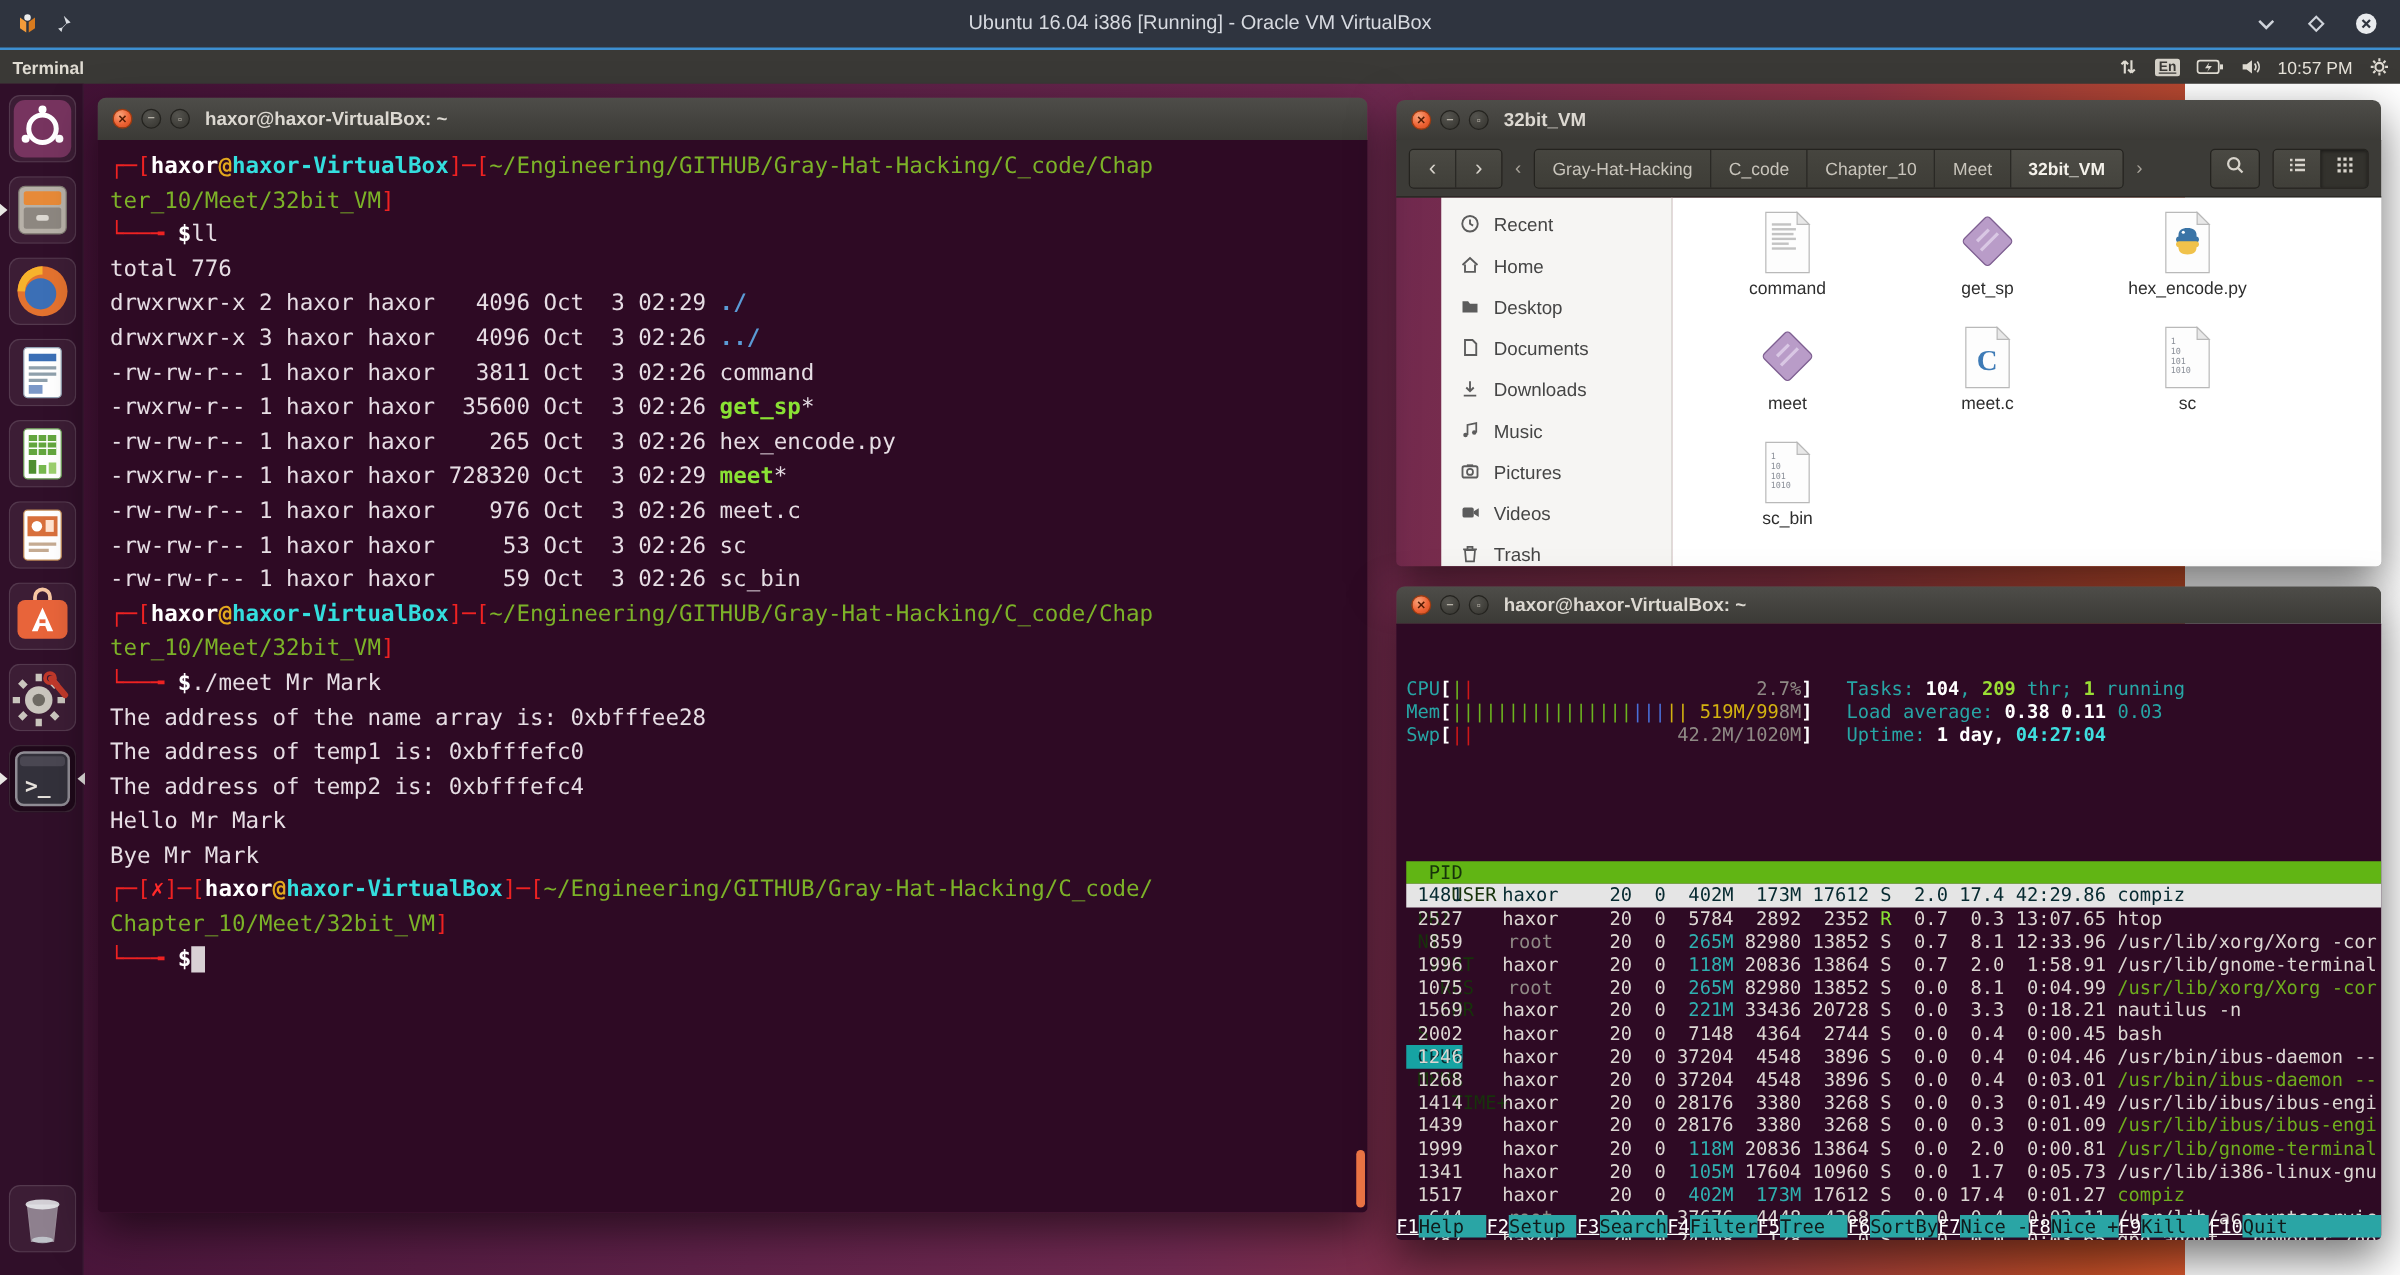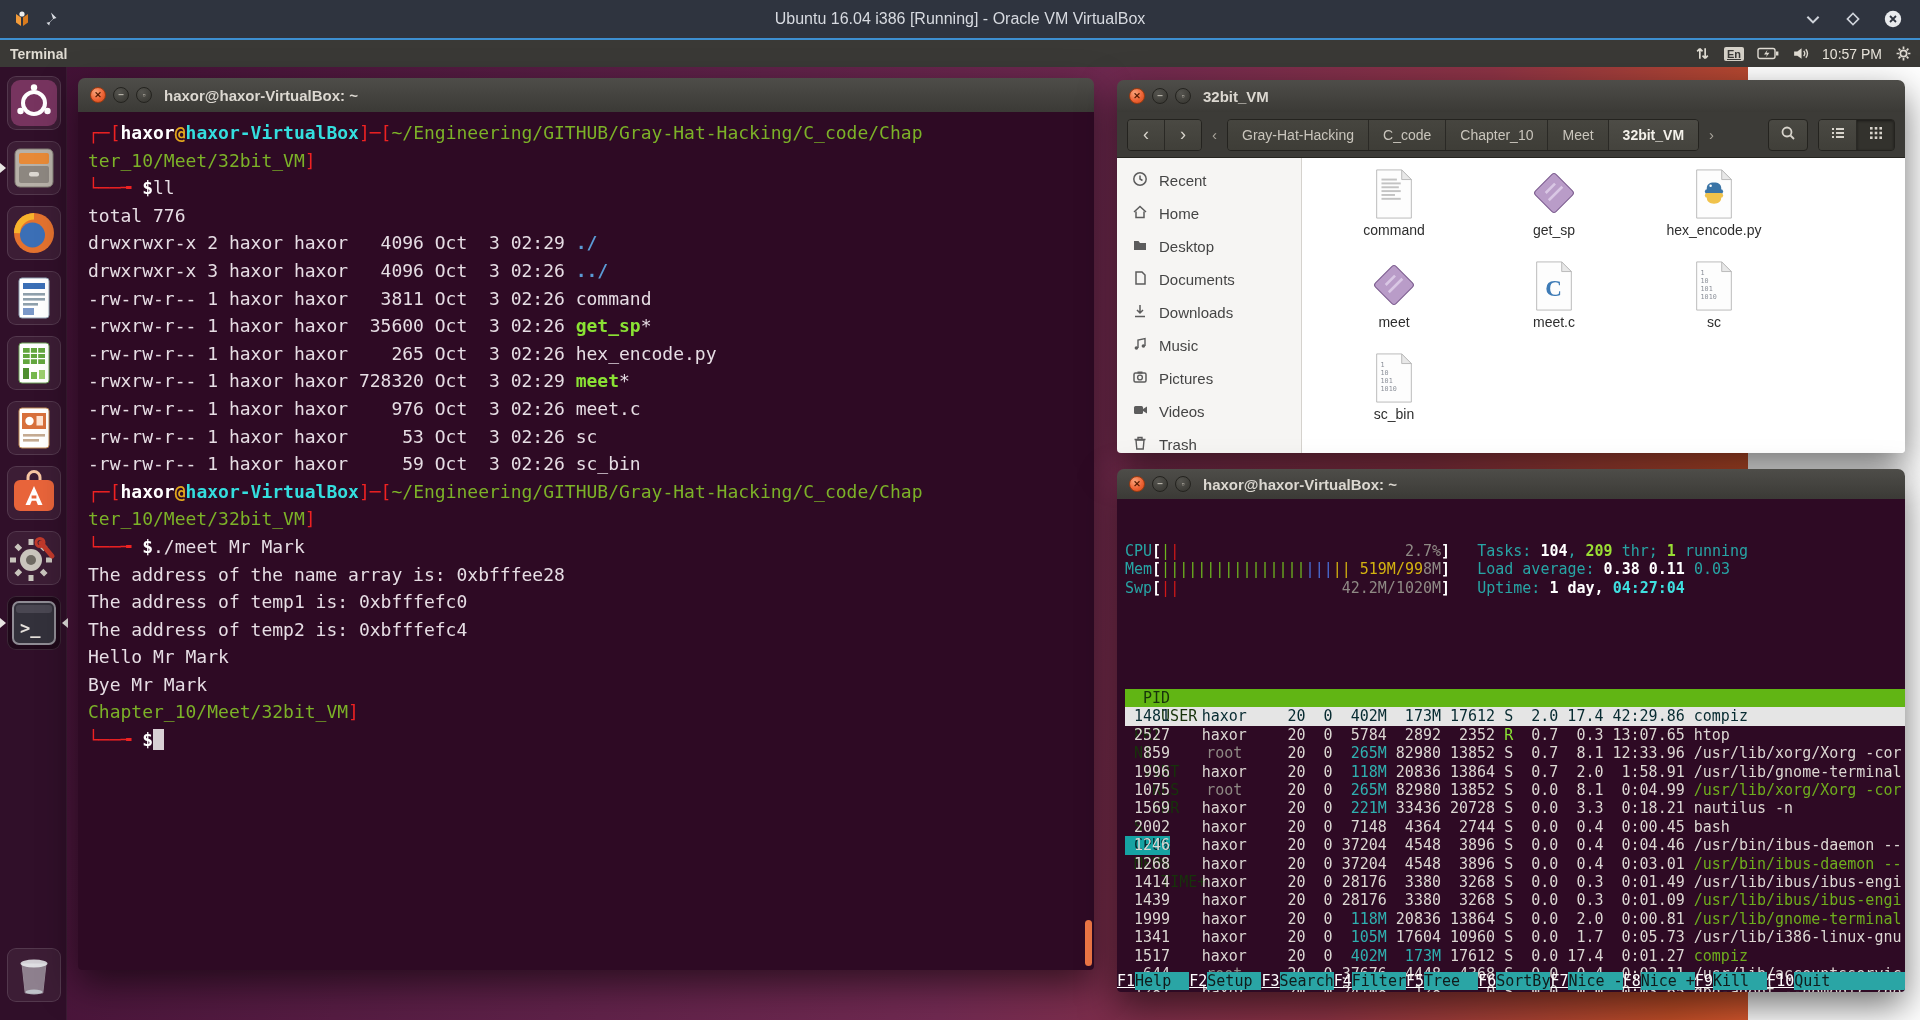--- a/index.html
+++ b/index.html
@@ -83,21 +83,21 @@
   .crumb.active{color:#f4f1ea;font-weight:bold;background:linear-gradient(#4d4c46,#44433d);}
   .fm-tools{margin-left:auto;display:flex;align-items:center;gap:10px;}
   .toolbtn{width:38px;height:30px;border:1px solid #24231f;border-radius:4px;
     background:linear-gradient(#4a4943,#403f39);display:flex;align-items:center;justify-content:center;}
   .viewgroup{display:flex;border:1px solid #24231f;border-radius:4px;overflow:hidden;}
   .viewbtn{width:37px;height:30px;background:linear-gradient(#4a4943,#403f39);
     display:flex;align-items:center;justify-content:center;}
   .viewbtn.active{background:#33322d;box-shadow:inset 0 1px 3px rgba(0,0,0,.5);}
   .viewbtn + .viewbtn{border-left:1px solid #2a2925;}
   .fm-body{position:absolute;left:0;right:0;top:78px;bottom:0;display:flex;border-radius:0 0 4px 4px;overflow:hidden;}
-  .fm-sidebar{width:185px;background:#f6f5f3;border-right:1px solid #d5d2cd;padding-top:6px;box-sizing:border-box;}
+  .fm-sidebar{width:185px;background:#f6f5f3;border-right:1px solid #d5d2cd;padding-top:6px;box-sizing:border-box;margin-left:36px;}
   .side-item{display:flex;align-items:center;gap:11px;height:33px;padding-left:15px;color:#454545;font-size:15px;}
   .side-item svg{width:16px;height:16px;}
   .fm-content{flex:1;background:#ffffff;padding:10px 0 0 12px;}
   .filegrid{display:grid;grid-template-columns:repeat(3,160px);grid-auto-rows:92px;justify-items:center;}
   .fitem{width:120px;text-align:center;}
   .fitem .ficon{height:52px;display:flex;justify-content:center;}
   .fitem .flabel{font-size:14px;color:#2e2e2e;margin-top:2px;}
 
   
   .htop-body{position:absolute;left:0;right:0;top:30px;bottom:0;background:#2e0a24;border-radius:0 0 4px 4px;
@@ -332,20 +332,21 @@
           <div class="tline"><span class="t-w">-rw-rw-r-- 1 haxor haxor     53 Oct  3 02:26 sc</span></div>
           <div class="tline"><span class="t-w">-rw-rw-r-- 1 haxor haxor     59 Oct  3 02:26 sc_bin</span></div>
           <div class="tline"><span class="t-r">┌─[</span><span class="t-b">haxor</span><span class="t-y">@</span><span class="t-c">haxor-VirtualBox</span><span class="t-r">]─[</span><span class="t-g">~/Engineering/GITHUB/Gray-Hat-Hacking/C_code/Chap</span></div>
           <div class="tline"><span class="t-g">ter_10/Meet/32bit_VM</span><span class="t-r">]</span></div>
           <div class="tline"><span class="t-r">└──╼ </span><span class="t-b">$</span><span class="t-w">./meet Mr Mark</span></div>
           <div class="tline"><span class="t-w">The address of the name array is: 0xbfffee28</span></div>
           <div class="tline"><span class="t-w">The address of temp1 is: 0xbfffefc0</span></div>
           <div class="tline"><span class="t-w">The address of temp2 is: 0xbfffefc4</span></div>
           <div class="tline"><span class="t-w">Hello Mr Mark</span></div>
           <div class="tline"><span class="t-w">Bye Mr Mark</span></div>
+          <div class="tline"><span class="t-r">┌─[</span><span class="t-rb">✗</span><span class="t-r">]─[</span><span class="t-b">haxor</span><span class="t-y">@</span><span class="t-c">haxor-VirtualBox</span><span class="t-r">]─[</span><span class="t-g">~/Engineering/GITHUB/Gray-Hat-Hacking/C_code/</span></div>
           <div class="tline"><span class="t-g">Chapter_10/Meet/32bit_VM</span><span class="t-r">]</span></div>
           <div class="tline"><span class="t-r">└──╼ </span><span class="t-b">$</span><span class="t-cur"> </span></div>
         </div>
       <div class="term-scrollbar"></div>
     </div>
   </div>
 
   <div class="window" style="left:1117px;top:80px;width:788px;height:373px;">
     <div class="titlebar" style="height:32px;">
       <div class="wbtns">

